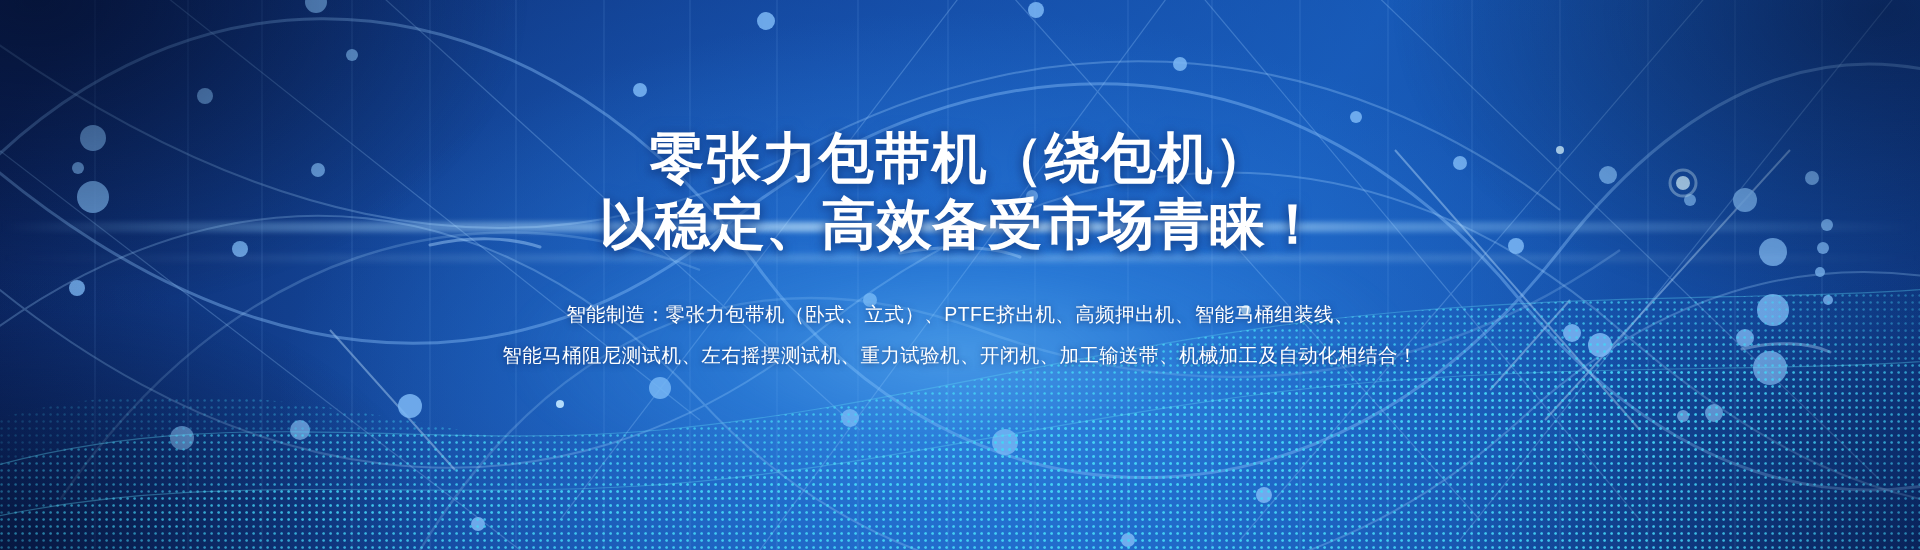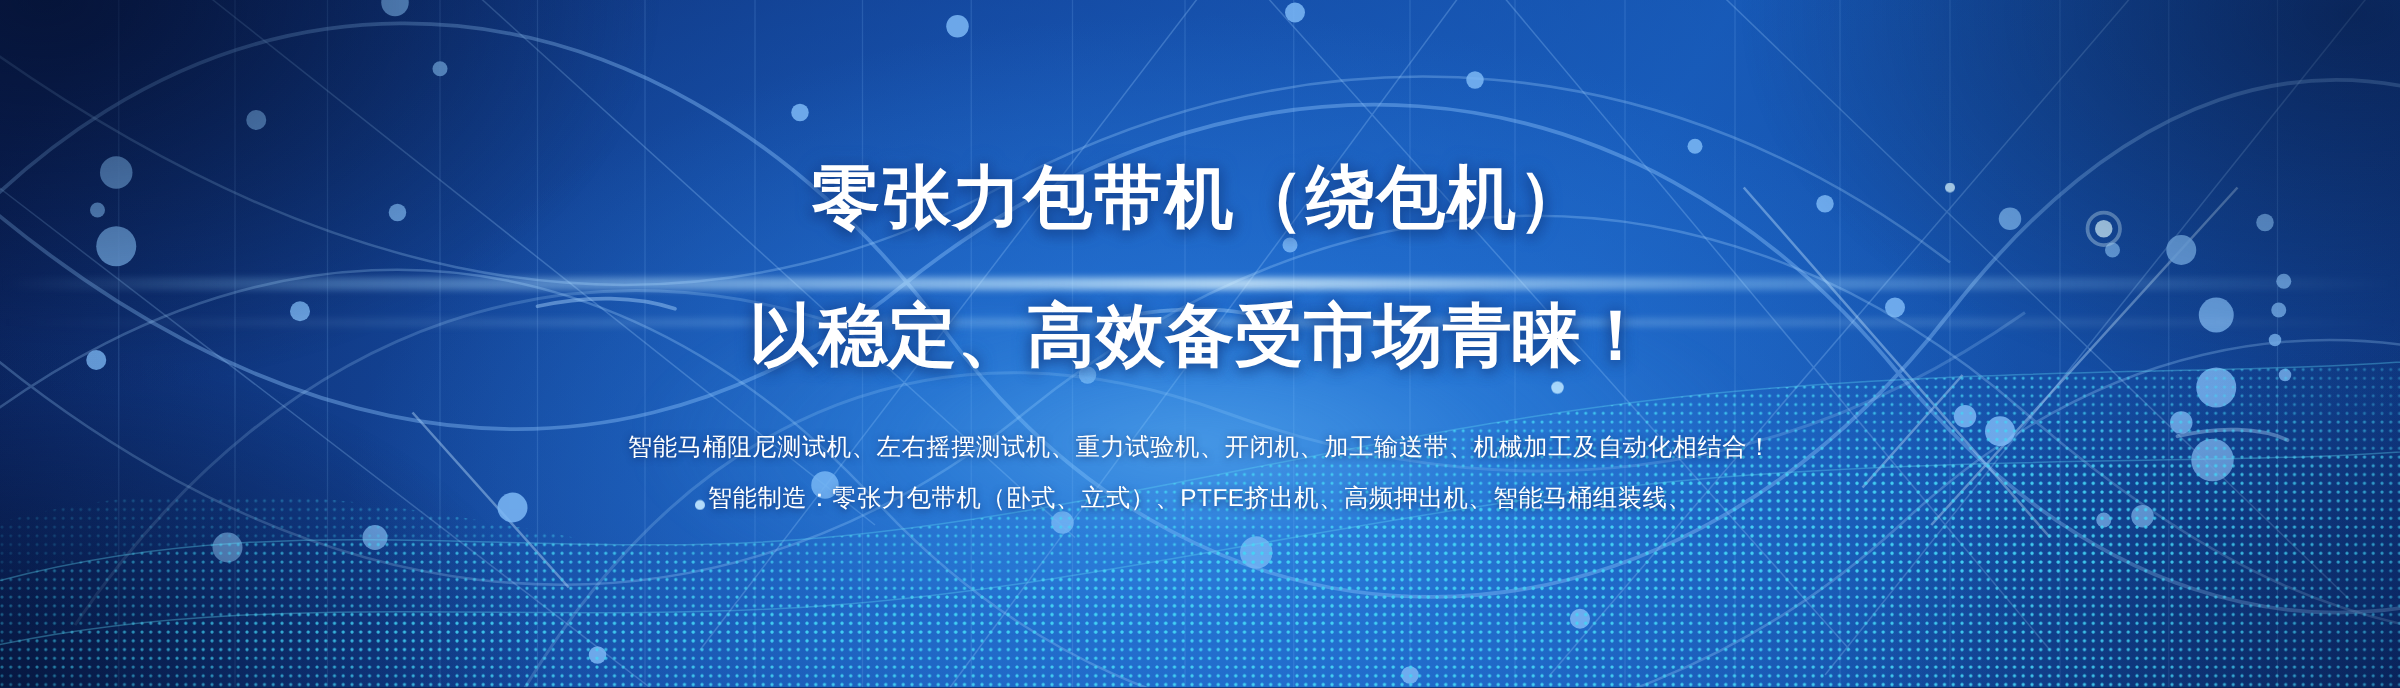--- a/index.html
+++ b/index.html
@@ -100,21 +100,20 @@
     font-size: 55px;
     line-height: 66px;
     letter-spacing: 1.5px;
     text-shadow:
        0 0 14px rgba(30,90,180,0.75),
        0 2px 10px rgba(6,25,70,0.65);
     white-space: nowrap;
   }
   .headline .line2 {
     letter-spacing: 0.5px;
-    margin-top: 44px;
   }
 
   .subtext {
     margin-top: 24px;
     color: #ffffff;
     font-size: 19.5px;
     line-height: 41px;
     letter-spacing: 0.4px;
     font-weight: 400;
     text-shadow: 0 1px 6px rgba(8,32,86,0.7);
@@ -288,18 +287,18 @@
       <path d="M -20 520 C 200 470, 400 500, 640 486 C 880 472, 1120 400, 1400 380 C 1620 364, 1800 372, 1940 360"></path>
     </g>
   </svg>
 
   <div class="content">
     <h1 class="headline">
       <div class="line1">零张力包带机（绕包机）</div>
       <div class="line2">以稳定、高效备受市场青睐！</div>
     </h1>
     <div class="subtext">
+      <div>智能制造：零张力包带机（卧式、立式）、PTFE挤出机、高频押出机、智能马桶组装线、</div>
       <div>智能马桶阻尼测试机、左右摇摆测试机、重力试验机、开闭机、加工输送带、机械加工及自动化相结合！</div>
-      <div>智能制造：零张力包带机（卧式、立式）、PTFE挤出机、高频押出机、智能马桶组装线、</div>
     </div>
   </div>
 
 </div>
 
 </body></html>

